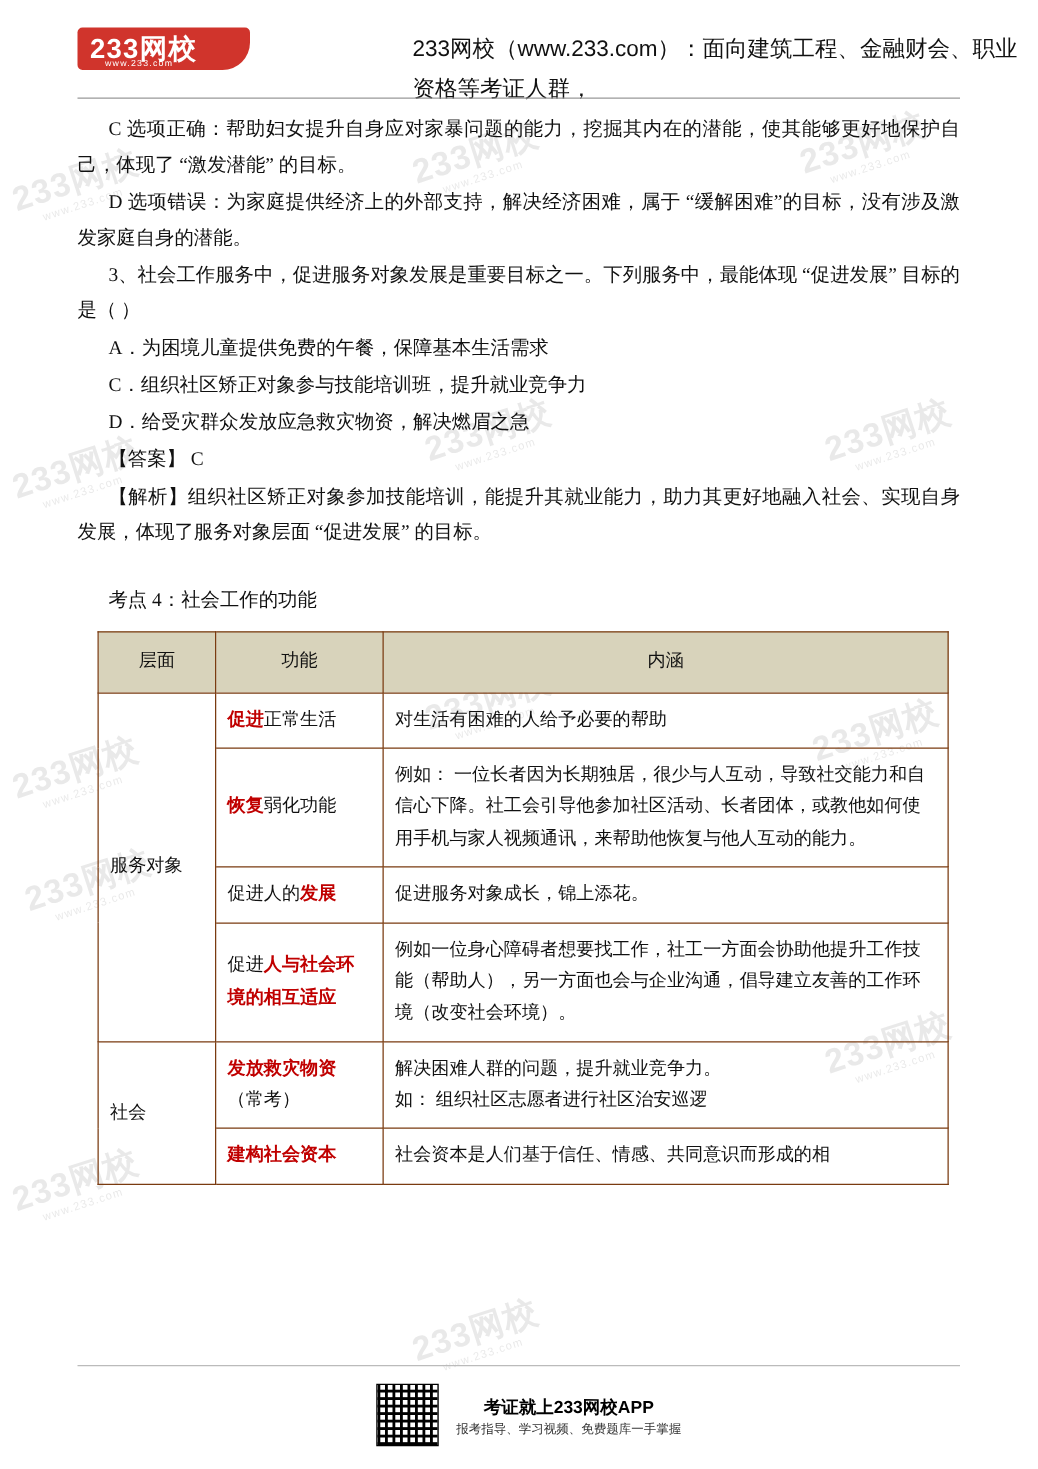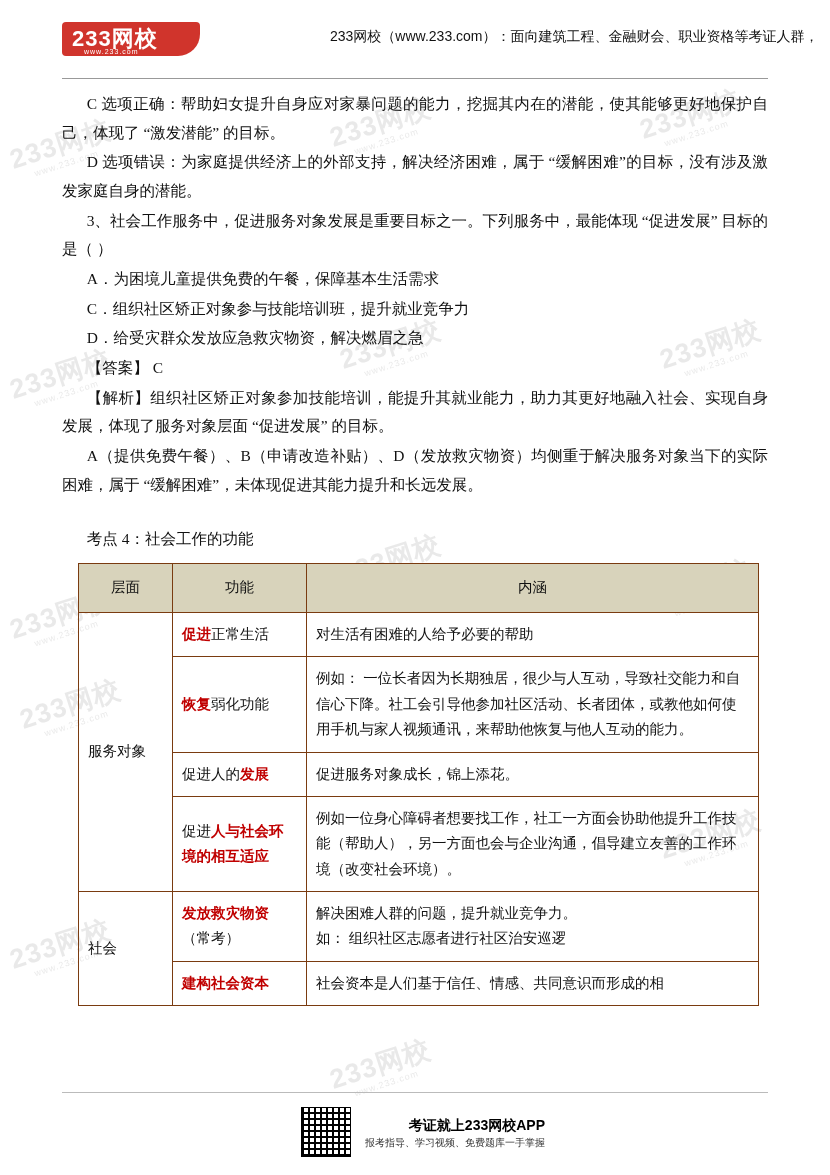--- a/index.html
+++ b/index.html
@@ -78,21 +78,21 @@
     left: 22px; top: 26px;
     color: #fff;
     font-size: 7px;
     font-family: "Liberation Sans", sans-serif;
     letter-spacing: 1px;
   }
   .header-text {
     position: absolute;
     left: 330px;
     top: 24px;
-    font-size: 14px;
+    font-size: 18px;
     line-height: 1.75;
     color: #111;
     font-family: "Liberation Sans", "DejaVu Sans", sans-serif;
   }
   .hr-top {
     position: absolute;
     left: 62px;
     right: 62px;
     top: 78px;
     border-top: 1px solid #999;
@@ -165,21 +165,21 @@
   .footer {
     position: absolute;
     bottom: 18px;
     left: 0;
     width: 830px;
     text-align: center;
   }
   .footer-inner {
     display: inline-block;
     position: relative;
-    text-align: right;
+    text-align: center;
     padding-left: 16px;
   }
   .qr {
     display: inline-block;
     vertical-align: middle;
     width: 48px;
     height: 48px;
     background:
       linear-gradient(90deg, #000 2px, transparent 2px),
       linear-gradient(0deg, #000 2px, transparent 2px);
@@ -280,21 +280,20 @@
   <div class="content">
 
     <p class="para ind-1">C 选项正确：帮助妇女提升自身应对家暴问题的能力，挖掘其内在的潜能，使其能够更好地保护自己，体现了 “激发潜能” 的目标。</p>
     <p class="para ind-1">D 选项错误：为家庭提供经济上的外部支持，解决经济困难，属于 “缓解困难”的目标，没有涉及激发家庭自身的潜能。</p>
     <p class="para ind-1">3、社会工作服务中，促进服务对象发展是重要目标之一。下列服务中，最能体现 “促进发展” 目标的是（    ）</p>
     <p class="para opt">A．为困境儿童提供免费的午餐，保障基本生活需求</p>
     <p class="para opt">C．组织社区矫正对象参与技能培训班，提升就业竞争力</p>
     <p class="para opt">D．给受灾群众发放应急救灾物资，解决燃眉之急</p>
     <p class="para ind-1">【答案】 C</p>
     <p class="para ind-1">【解析】组织社区矫正对象参加技能培训，能提升其就业能力，助力其更好地融入社会、实现自身发展，体现了服务对象层面 “促进发展” 的目标。</p>
-    <p class="para ind-1">A（提供免费午餐）、B（申请改造补贴）、D（发放救灾物资）均侧重于解决服务对象当下的实际困难，属于 “缓解困难”，未体现促进其能力提升和长远发展。</p>
 
     <div class="kaodian">考点 4：社会工作的功能</div>
 
     <table class="fn-table">
       <colgroup>
         <col class="col-1">
           <col class="col-2">
           <col class="col-3">
       </colgroup>
       <thead>

